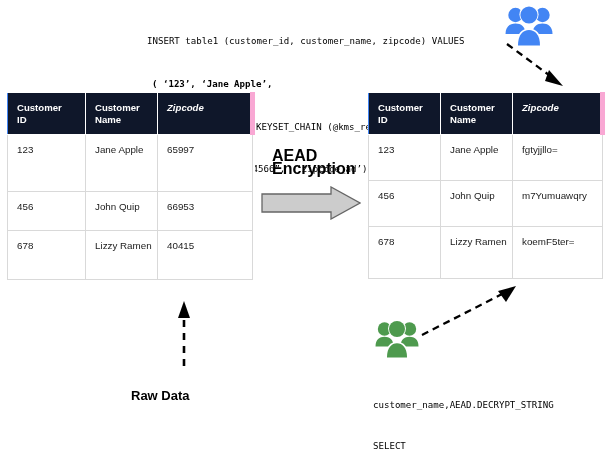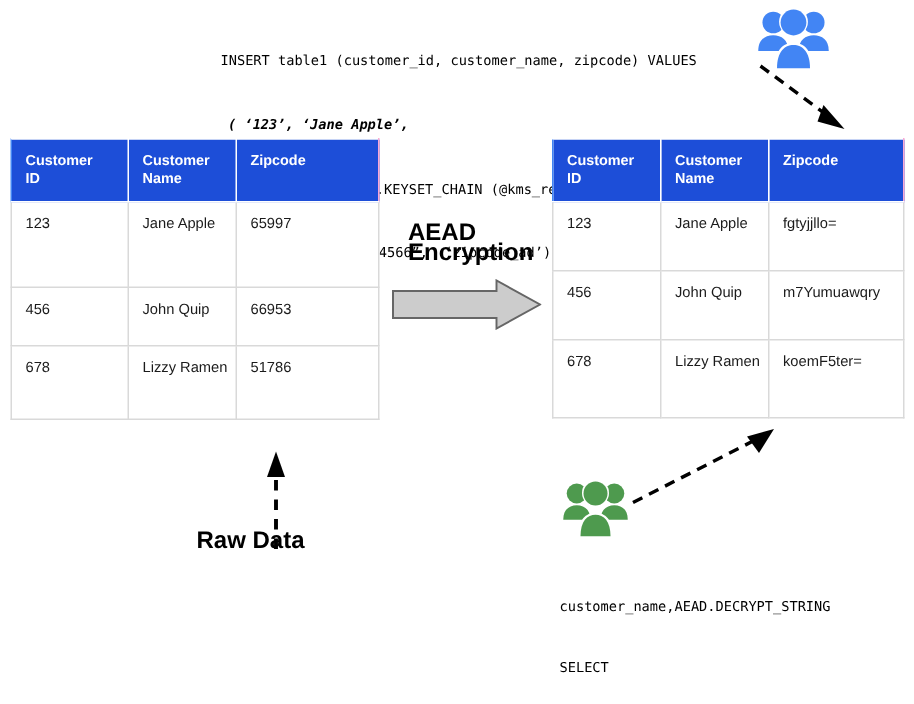--- a/index.html
+++ b/index.html
@@ -31,21 +31,21 @@
     white-space: pre;
   }
   #insert-sql {
     left: 143px;
     top: 6px;
     font-size: 9.1px;
     line-height: 14.2px;
     text-align: left;
   }
   #insert-sql .ln { display: block; }
-  #insert-sql .bold { font-weight: bold; font-style: italic; }
+  #insert-sql .bold { font-weight: bold; }
   #insert-sql .l1 { padding-left: 4px; }
   #insert-sql .l2 { padding-left: 9px; }
   #insert-sql .l3 { padding-left: 9px; }
   #insert-sql .l4 { padding-left: 0px; }
 
   #select-sql {
     left: 373px;
     top: 372px;
     font-size: 9.1px;
     line-height: 13.6px;
@@ -53,42 +53,42 @@
   #select-sql .ln { display: block; }
 
   
   .data-table {
     position: absolute;
     border-collapse: collapse;
     table-layout: fixed;
     background: #ffffff;
   }
   .data-table th {
-    background: #1d4ed8;
+    background: #0f172a;
     color: #ffffff;
     font-size: 9.6px;
     font-weight: bold;
     text-align: left;
     vertical-align: top;
     padding: 9px 0 9px 9px;
     border: 1px solid #ffffff;
     line-height: 11.5px;
   }
   .data-table td {
     font-size: 9.8px;
     color: #1b1b1b;
     text-align: left;
     vertical-align: top;
     padding: 9px 0 9px 9px;
     border: 1px solid #d9d9d9;
     line-height: 11.8px;
     background: #ffffff;
   }
   .data-table th:first-child { border-left: 1px solid #4285f4; }
-  .data-table th:last-child  { border-right: 1px solid #f9a8d4; }
+  .data-table th:last-child  { border-right: 5px solid #f9a8d4; font-style: italic; }
 
   #table-plain {
     left: 7px;
     top: 92px;
     width: 245px;
   }
   #table-plain col.c1 { width: 78px; }
   #table-plain col.c2 { width: 72px; }
   #table-plain col.c3 { width: 95px; }
   #table-plain tr.r1 td { height: 38px; }
@@ -123,22 +123,22 @@
     left: 261px;
     top: 186px;
     width: 100px;
     height: 34px;
   }
 
   
   #raw-data-label {
     position: absolute;
     left: 131px;
-    top: 352px;
-    font-size: 16px;
+    top: 388px;
+    font-size: 13px;
     font-weight: bold;
     color: #000000;
   }
   #raw-data-arrow {
     position: absolute;
     left: 175px;
     top: 300px;
     width: 18px;
     height: 68px;
   }
@@ -222,21 +222,21 @@
         <td>65997</td>
       </tr>
       <tr class="r2">
         <td>456</td>
         <td>John Quip</td>
         <td>66953</td>
       </tr>
       <tr class="r3">
         <td>678</td>
         <td>Lizzy Ramen</td>
-        <td>51786</td>
+        <td>40415</td>
       </tr>
     </tbody>
   </table>
 
   <div id="aead-label">AEAD
 Encryption</div>
 
   <svg id="encrypt-arrow" viewBox="0 0 100 34">
     <polygon points="1,8 70,8 70,1 99,17 70,33 70,26 1,26" fill="#cccccc" stroke="#666666" stroke-width="1.3"></polygon>
   </svg>

